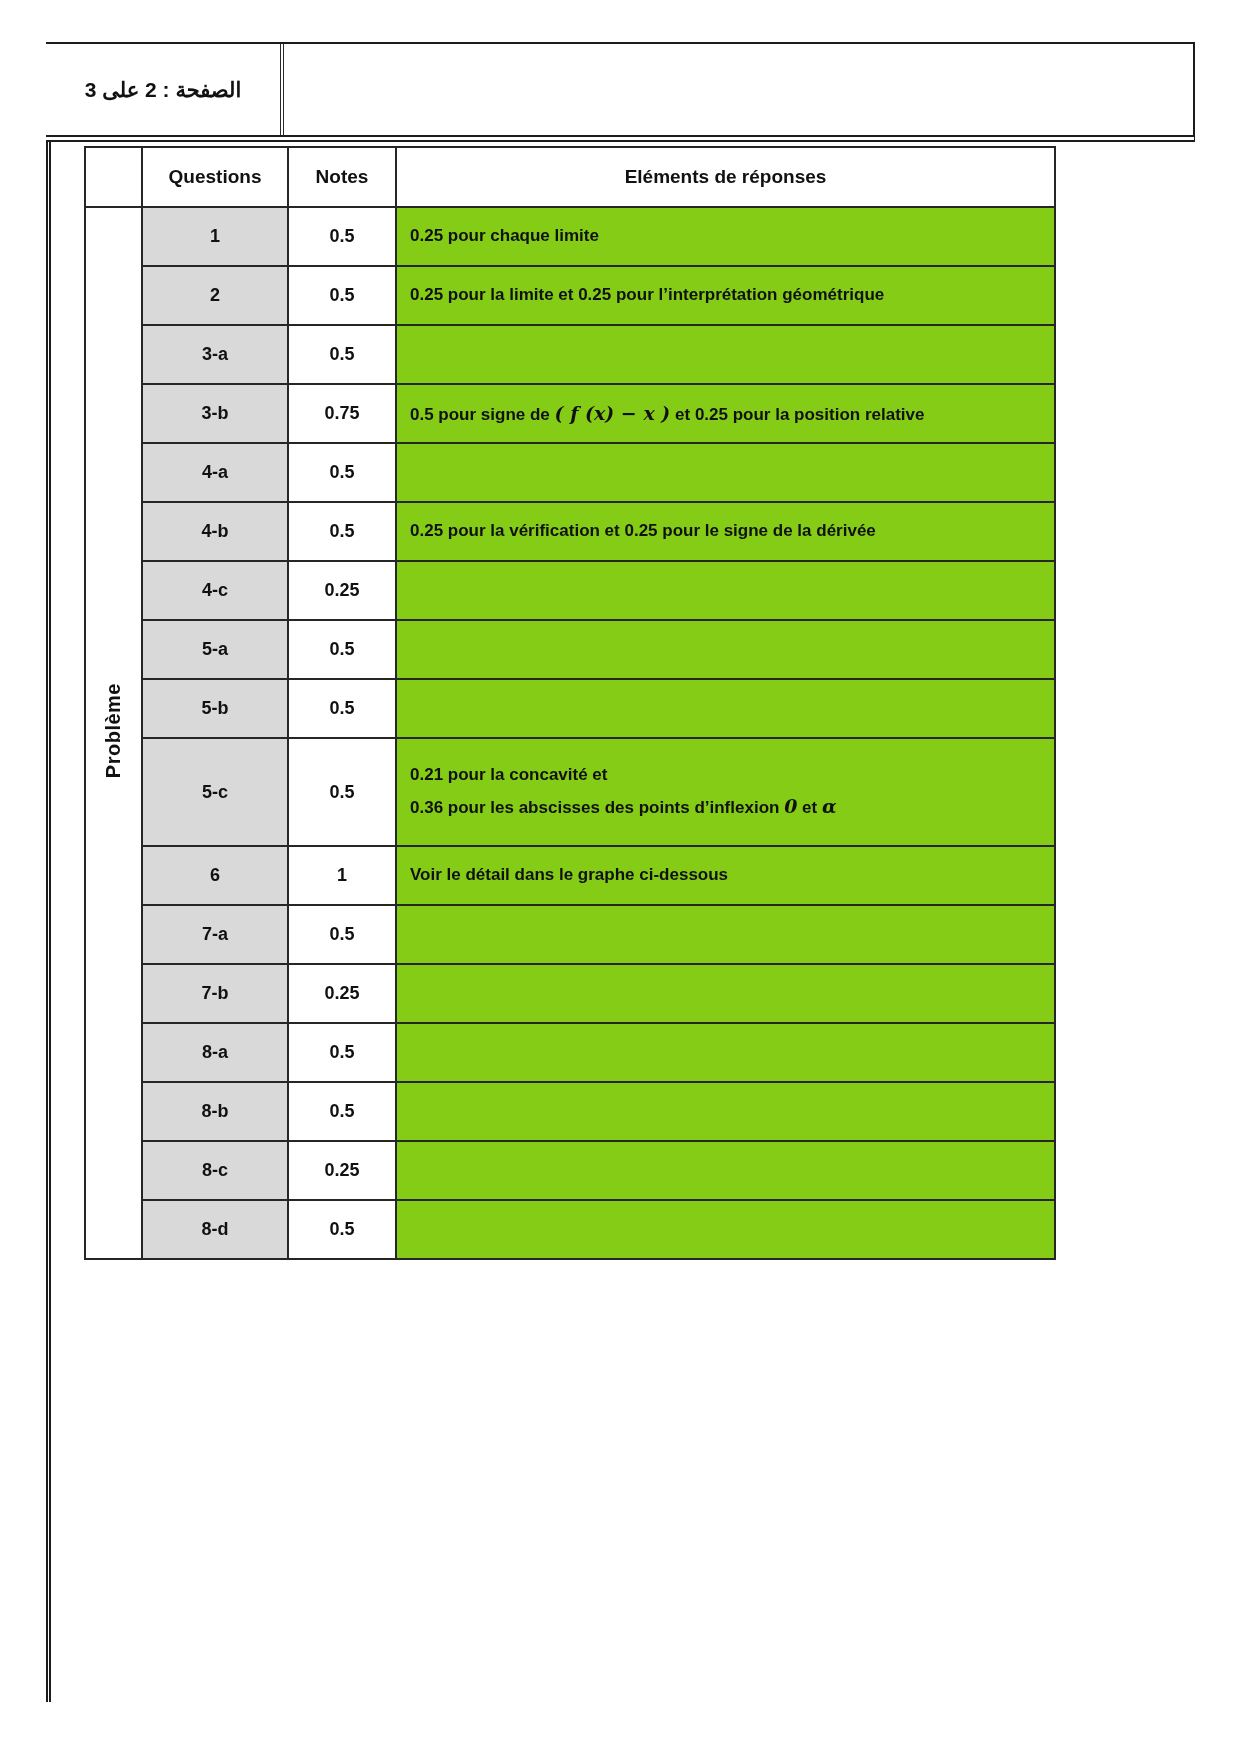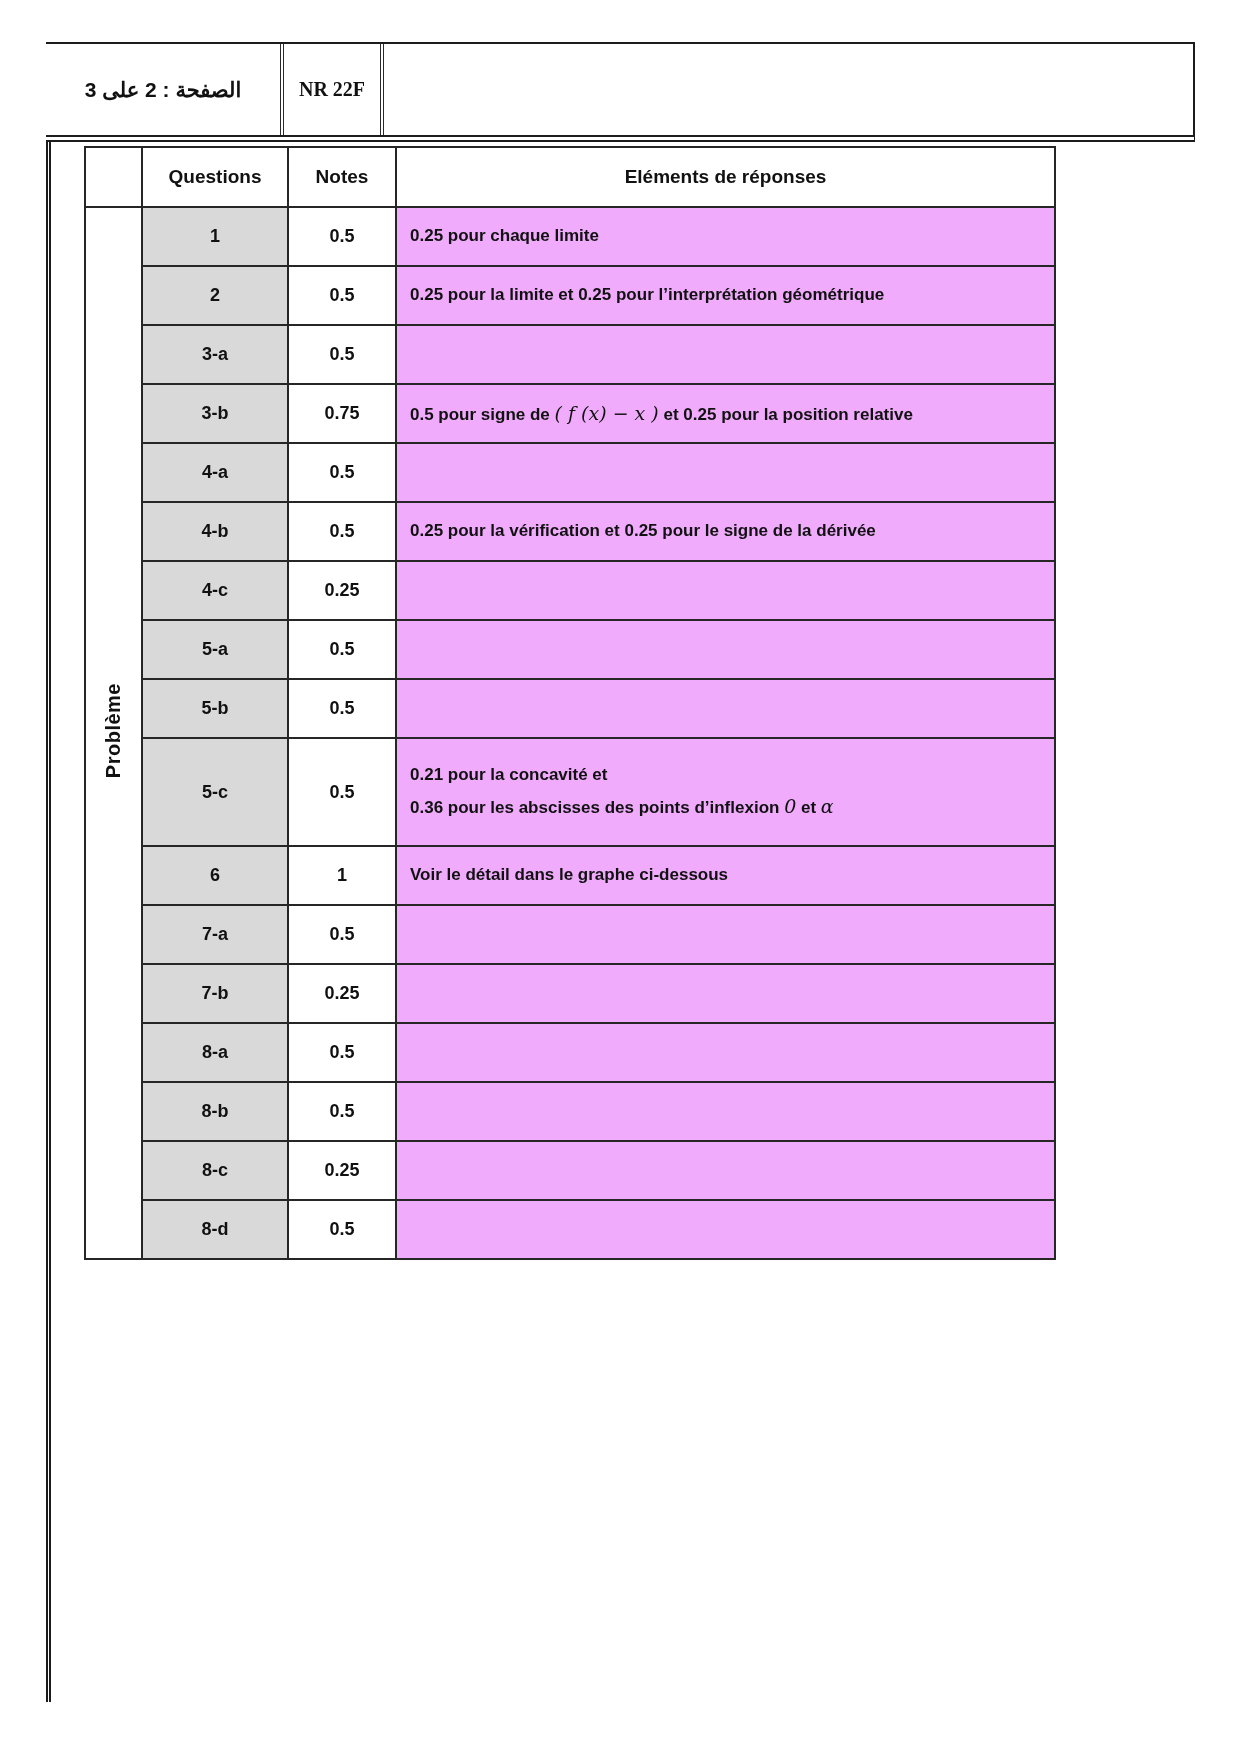--- a/index.html
+++ b/index.html
@@ -52,44 +52,41 @@
     border:2px solid #262626; box-sizing:border-box; overflow:hidden;
   }
   table.grid thead th {
     height:60px; font-size:19px; font-weight:bold; background:#fff;
   }
   th.col-q { background:#d9d9d9;border-radius:8px; }
   tbody tr { height:59px; }
   tbody tr.tall { height:108px; }
   td.q { background:#d9d9d9; text-align:center; font-weight:bold; font-size:18px; }
   td.n { text-align:center; font-weight:bold; font-size:18px; background:#fff; }
-  td.r { text-align:left; font-weight:bold; font-size:17px; padding:4px 10px 4px 13px; background:#f0abfc; vertical-align:middle; }
+  td.r { text-align:left; font-weight:bold; font-size:17px; padding:4px 10px 4px 13px; background:#84cc16; vertical-align:middle; }
   td.r div { line-height:1.7; }
   td.side { background:#fff; text-align:center; vertical-align:middle; width:57px; }
   .rot {
     display:inline-block;
     writing-mode:vertical-rl; transform:rotate(180deg);
     font-weight:bold; font-size:20px; letter-spacing:0.5px;
   }
   .math {
     font-family:"DejaVu Serif", serif;
-    font-style:italic; font-weight:normal; font-size:19px;
+    font-style:italic; font-weight:bold; font-size:19px;
   }
 </style>
 </head>
 <body>
 
 <div class="page-left-border"></div>
 
 <div class="header-box">
   <div class="hcell hcell-page">
     <span dir="rtl">الصفحة : 2 على 3</span>
-  </div>
-  <div class="hcell hcell-code">
-    <span>NR 22F</span>
   </div>
 </div>
 
 <table class="grid">
   <colgroup>
     <col style="width:57px">
     <col style="width:146px">
     <col style="width:108px">
     <col>
   </colgroup>

